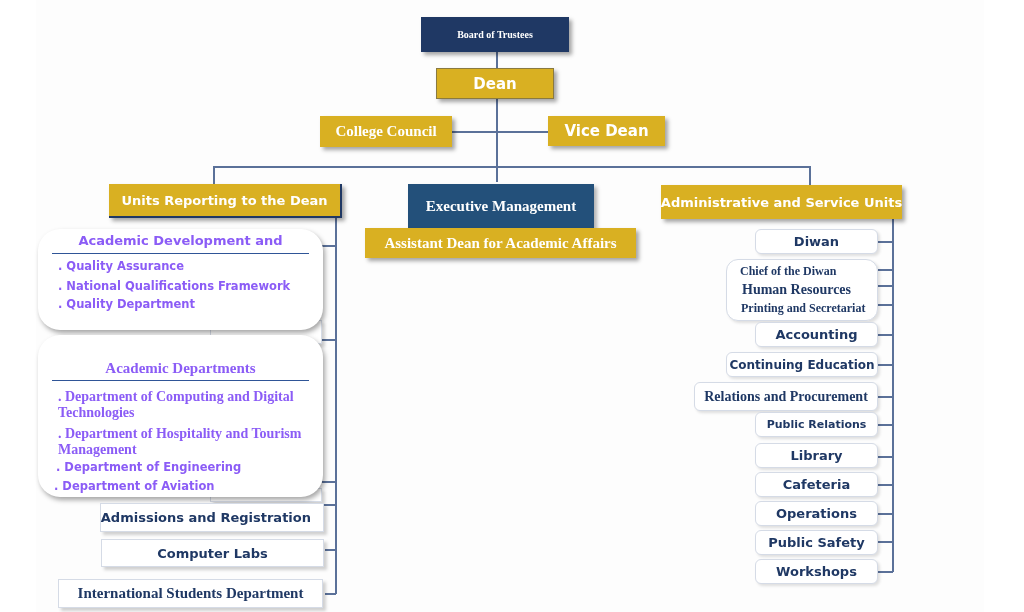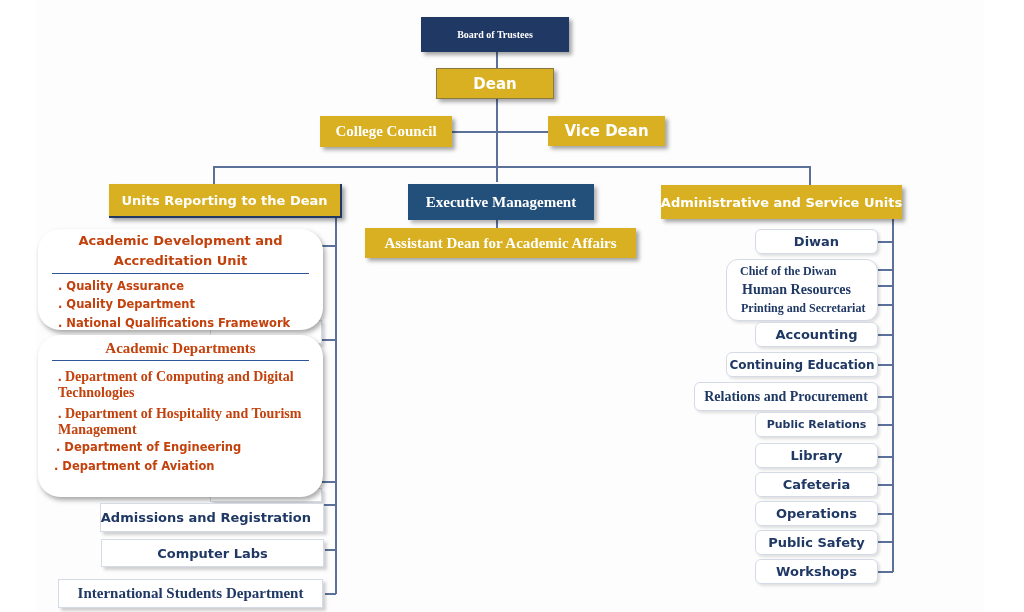--- a/index.html
+++ b/index.html
@@ -14,21 +14,21 @@
   .box { position: absolute; display: flex; align-items: center; justify-content: center; text-align: center; white-space: nowrap; }
   .navy { background: #1f3864; color: #fff; box-shadow: 3px 3px 4px rgba(0,0,0,0.35); }
   .steel { background: #23507a; color: #fff; box-shadow: 3px 3px 4px rgba(0,0,0,0.3); }
   .gold { background: #d9b022; color: #fff; box-shadow: 3px 3px 4px rgba(0,0,0,0.35); }
   .gold.bord { border-right: 2px solid #1f3864; border-bottom: 2px solid #1f3864; }
   .serif { font-family: "Liberation Serif", serif; font-weight: bold; }
   .sans { font-family: "DejaVu Sans", sans-serif; font-weight: bold; }
 
   .card { position: absolute; background: #fff; border: 1px solid #d5dbe6; border-radius: 6px; box-shadow: 2px 2px 3px rgba(0,0,0,0.12); color: #1f3864; display: flex; align-items: center; justify-content: center; white-space: nowrap; }
   .card.sq { border-radius: 0; box-shadow: 3px 3px 3px rgba(0,0,0,0.18); }
-  .bigcard { position: absolute; background: #fff; border-radius: 22px; box-shadow: 2px 3px 5px rgba(0,0,0,0.35); color: #c2410c; }
+  .bigcard { position: absolute; background: #fff; border-radius: 22px; box-shadow: 2px 3px 5px rgba(0,0,0,0.35); color: #8b5cf6; }
   .bigcard .title { text-align: center; font-family: "DejaVu Sans", sans-serif; font-weight: bold; font-size: 13px; line-height: 20px; }
   .bigcard .rule { height: 1px; background: #2f5597; margin: 2px 14px 3px 14px; }
   .bigcard .item { font-family: "DejaVu Sans", sans-serif; font-weight: bold; font-size: 11.5px; line-height: 19px; padding-left: 20px; white-space: nowrap; }
   .bigcard .item.serif { font-family: "Liberation Serif", serif; font-size: 14px; line-height: 16px; }
   .bigcard .item.wrap { white-space: normal; }
 </style>
 </head>
 <body>
 
 <div class="canvas"></div>
@@ -72,46 +72,45 @@
 <div class="box gold serif" style="left:314px; top:116px; width:132px; height:31px; font-size:15px;margin-left:6px;">
   <span>College Council</span>
 </div>
 <div class="box gold sans" style="left:548px; top:116px; width:117px; height:30px; font-size:15px;align-items:center;">
   <span>Vice Dean</span>
 </div>
 
 <div class="box gold sans bord" style="left:109px; top:184px; width:233px; height:34px; font-size:13px;">
   <span>Units Reporting to the Dean</span>
 </div>
-<div class="box steel serif" style="left:408px; top:184px; width:186px; height:36px; font-size:15px;">
+<div class="box steel serif" style="left:408px; top:184px; width:186px; height:44px; font-size:15px;">
   <span>Executive Management</span>
 </div>
 <div class="box gold serif" style="left:365px; top:228px; width:271px; height:30px; font-size:15px;">
   <span>Assistant Dean for Academic Affairs</span>
 </div>
 <div class="box gold sans" style="left:661px; top:185px; width:241px; height:34px; font-size:13px;">
   <span>Administrative and Service Units</span>
 </div>
 
 <div class="card sq" style="left:210px; top:320px; width:112px; height:24px;"></div>
 <div class="card sq" style="left:210px; top:488px; width:112px; height:14px;"></div>
 
 <div class="bigcard" style="left:38px; top:229px; width:285px; height:101px; padding-top:2px;">
   <div class="title">
     <div>Academic Development and</div>
-    <div>Accreditation Unit</div>
   </div>
   <div class="rule"></div>
   <div class="item" style="line-height:19px;">. Quality Assurance</div>
+  <div class="item" style="line-height:20px;">. National Qualifications Framework</div>
   <div class="item" style="line-height:17px;">. Quality Department</div>
-  <div class="item" style="line-height:20px;">. National Qualifications Framework</div>
 </div>
 
 <div class="bigcard" style="left:38px; top:335px; width:285px; height:162px; padding-top:3px;">
-  <div class="title" style="font-family:'Liberation Serif', serif; font-size:15px;">Academic Departments</div>
+  <div class="title" style="font-family:'Liberation Serif', serif; font-size:15px;margin-top:20px;">Academic Departments</div>
   <div class="rule" style="margin-bottom:8px;"></div>
   <div class="item serif wrap" style="padding-right:18px;">. Department of Computing and Digital Technologies</div>
   <div class="item serif wrap" style="padding-right:12px; margin-top:5px;">. Department of Hospitality and Tourism Management</div>
   <div class="item" style="padding-left:18px;">. Department of Engineering</div>
   <div class="item" style="padding-left:16px;">. Department of Aviation</div>
 </div>
 
 <div class="card sq sans" style="left:100px; top:503px; width:224px; height:29px; font-size:13px; justify-content:flex-end; padding-right:12px;">
   <span>Admissions and Registration</span>
 </div>

